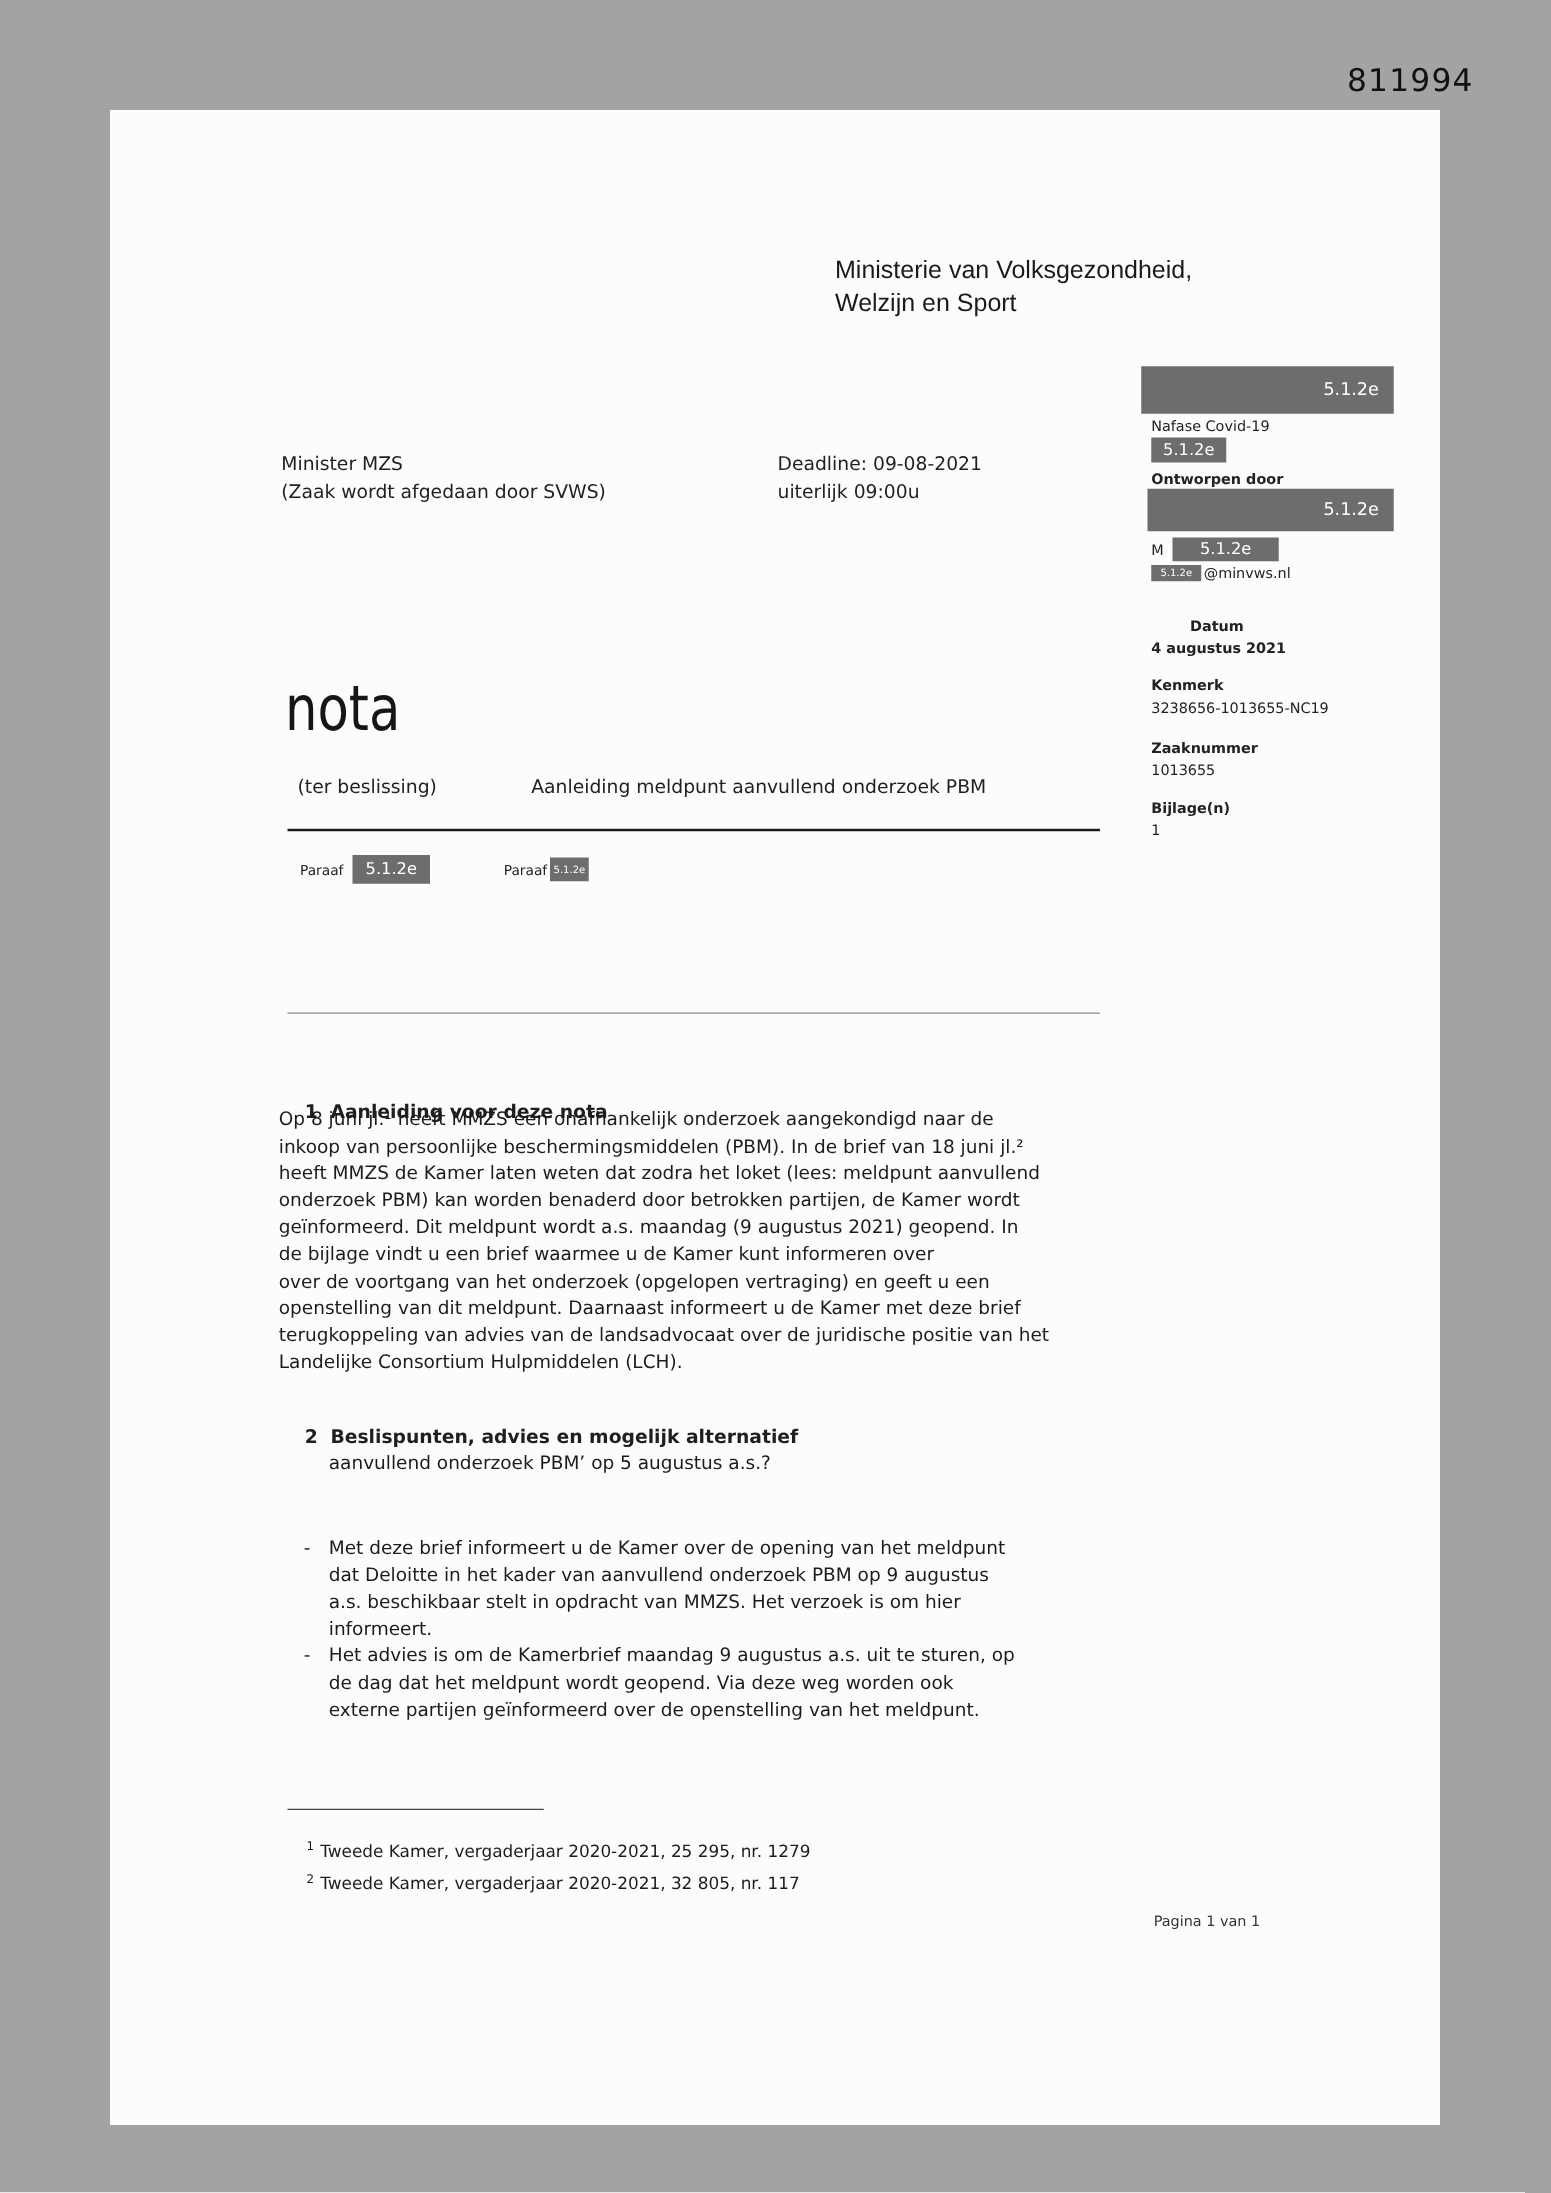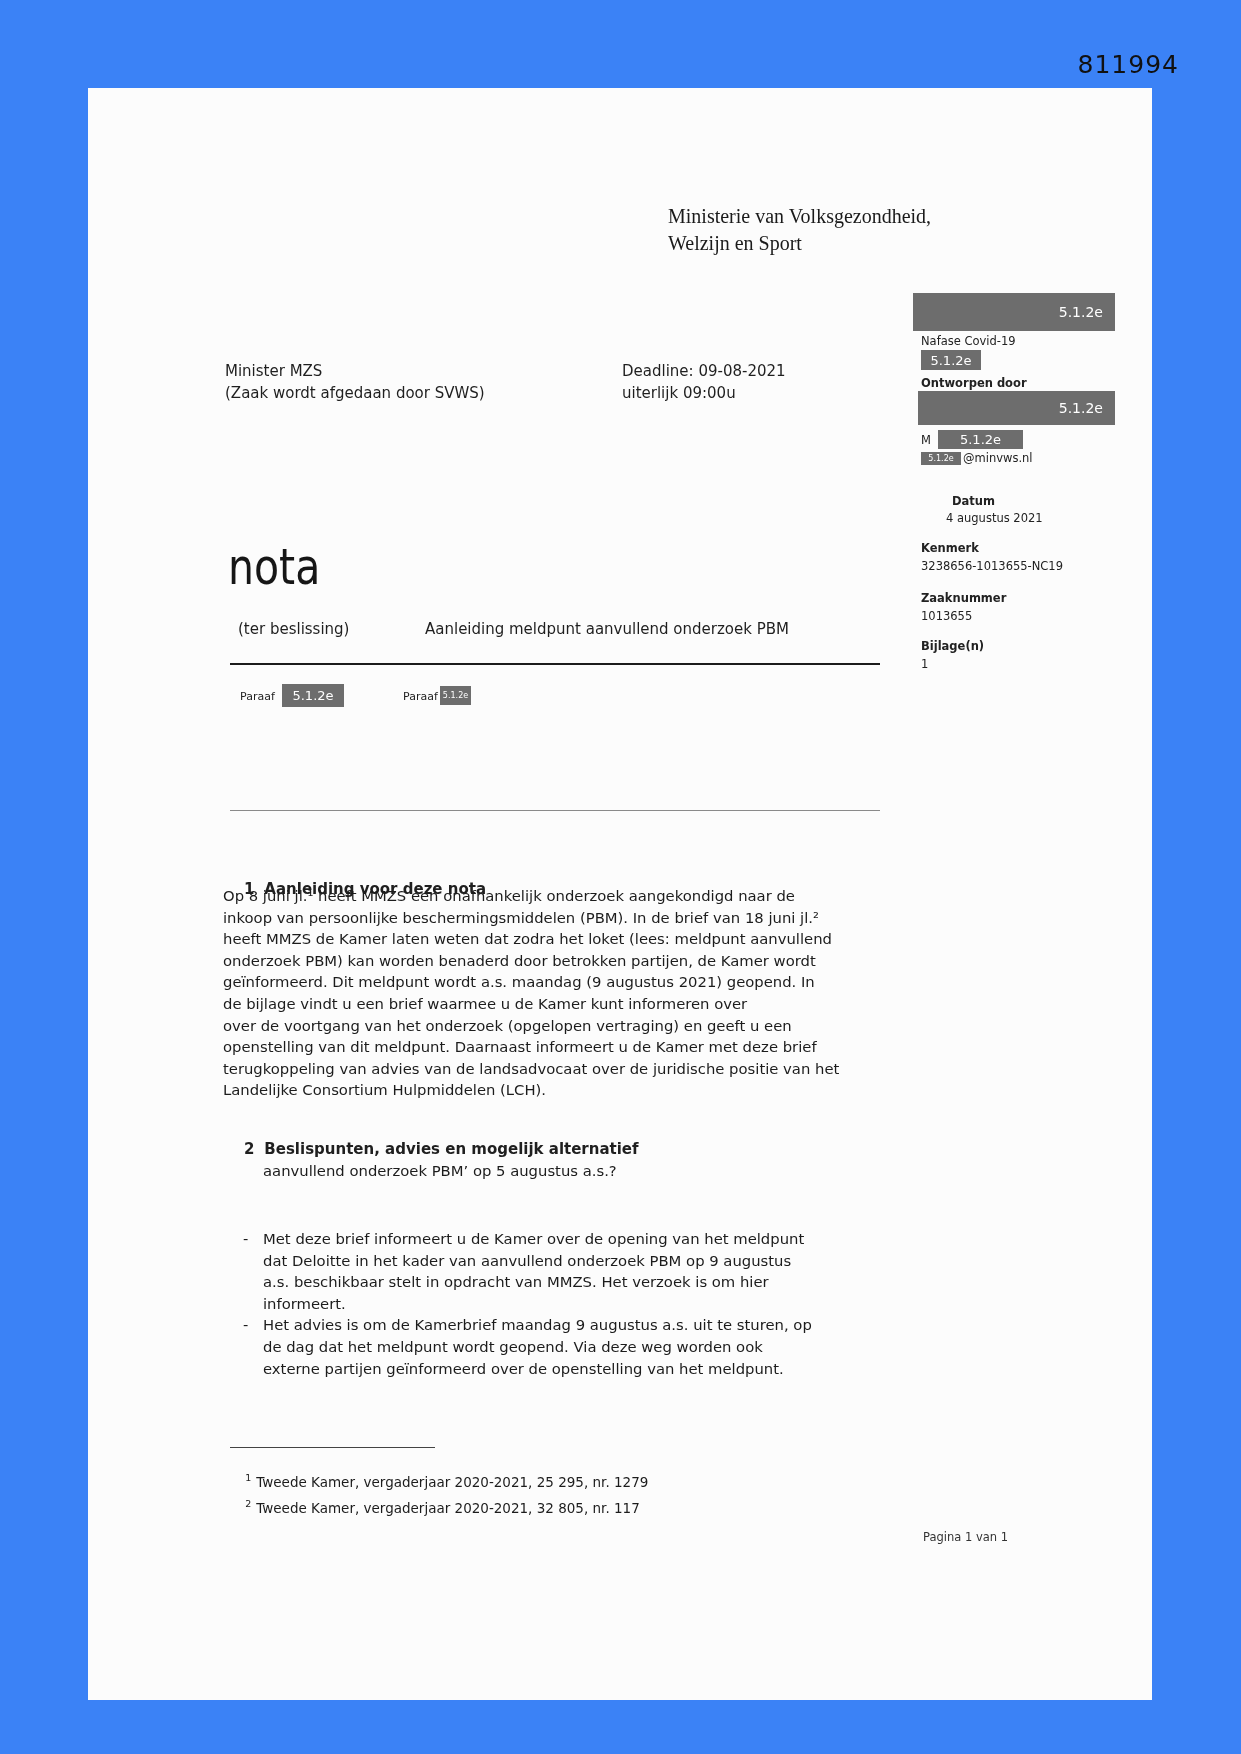--- a/index.html
+++ b/index.html
@@ -1,29 +1,29 @@
 <!DOCTYPE html>
 <html><head>
 <meta charset="utf-8">
 <style>
   html,body { margin:0; padding:0; background:#ffffff; }
   .canvas {
     position:relative; width:1241px; height:1754px;
-    background:#3b82f6; overflow:hidden;
+    background:#a3a3a3; overflow:hidden;
     font-family:"DejaVu Sans", "Liberation Sans", sans-serif;
     color:#1f1f1f;
   }
   .page-rect {
     position:absolute; left:88px; top:88px; width:1064px; height:1612px;
     background:#fcfcfc;
   }
   .abs { position:absolute; }
   .doc-number { top:50px; right:62px; font-size:25px; letter-spacing:1px; color:#111; }
   .ministry {
-    left:668px; top:203px; font-family:Liberation Serif, serif;
+    left:668px; top:203px; font-family:Liberation Sans, sans-serif;
     font-size:20px; line-height:27px; color:#1a1a1a;
   }
   .addressee { left:225px; top:360px; font-size:15px; line-height:22px; }
   .deadline  { left:622px; top:360px; font-size:15px; line-height:22px; }
 
   
   .sb-label { font-size:11.5px; font-weight:bold; color:#222; }
   .sb-value { font-size:11.5px; color:#222; }
   .redact { color:#ffffff; background:#6d6d6d; display:flex; align-items:center; }
   .redact-lg  { justify-content:flex-end; padding-right:12px; font-size:14px; }
@@ -90,21 +90,21 @@
   <div class="abs sb-value" style="left:921px; top:433px;">M</div>
   <div class="abs redact redact-md" style="left: 938px; top: 430px; width: 85px; height: 19px; background: rgb(109, 109, 109);">
     <span>5.1.2e</span>
   </div>
   <div class="abs redact redact-xs" style="left: 921px; top: 452px; width: 40px; height: 13px; background: rgb(109, 109, 109);">
     <span>5.1.2e</span>
   </div>
   <div class="abs sb-value" style="left:963px; top:451px;">@minvws.nl</div>
 
   <div class="abs sb-label" style="left:921px; top:494px;margin-left:31px;">Datum</div>
-  <div class="abs sb-value" style="left:946px; top:511px;">4 augustus 2021</div>
+  <div class="abs sb-value" style="left:921px; top:511px;font-weight:bold;">4 augustus 2021</div>
 
   <div class="abs sb-label" style="left:921px; top:541px;">Kenmerk</div>
   <div class="abs sb-value" style="left:921px; top:559px;">3238656-1013655-NC19</div>
 
   <div class="abs sb-label" style="left:921px; top:591px;">Zaaknummer</div>
   <div class="abs sb-value" style="left:921px; top:609px;">1013655</div>
 
   <div class="abs sb-label" style="left:921px; top:639px;">Bijlage(n)</div>
   <div class="abs sb-value" style="left:921px; top:657px;">1</div>
 

